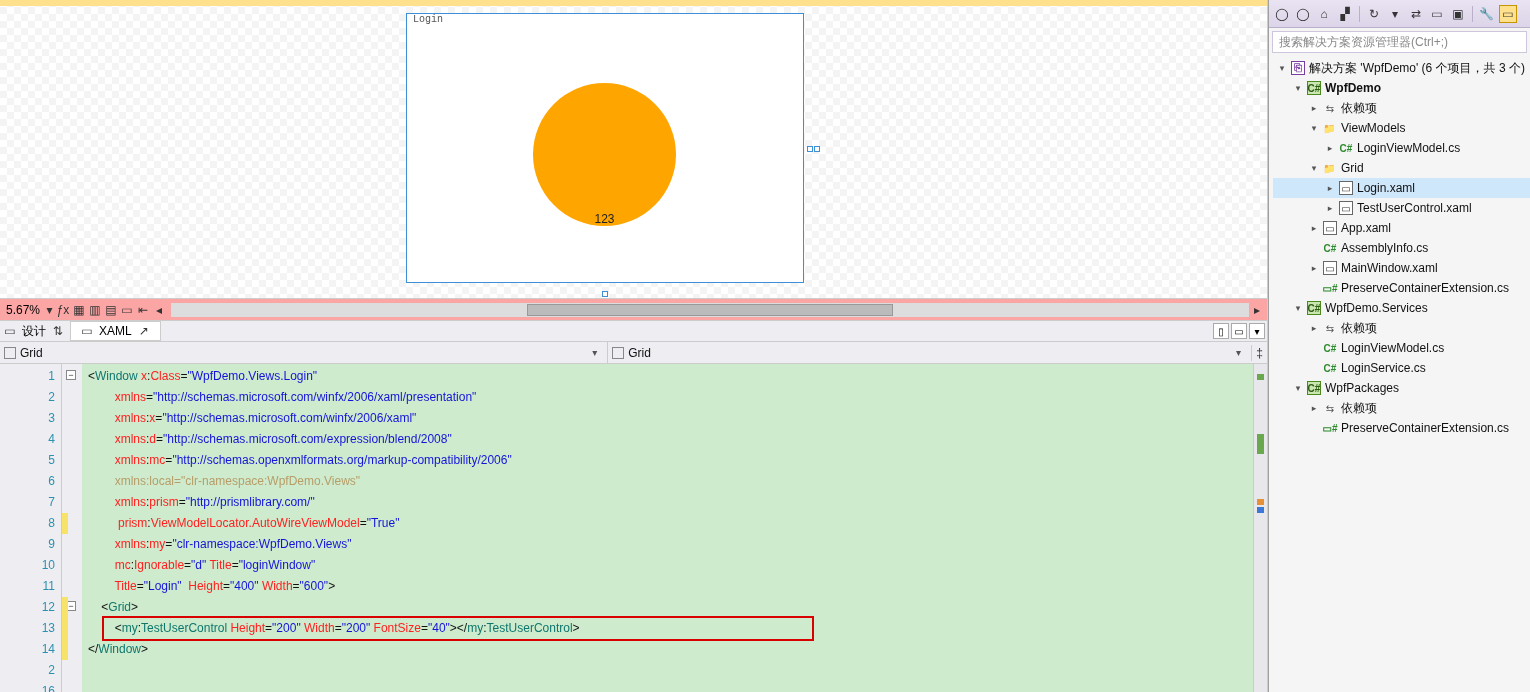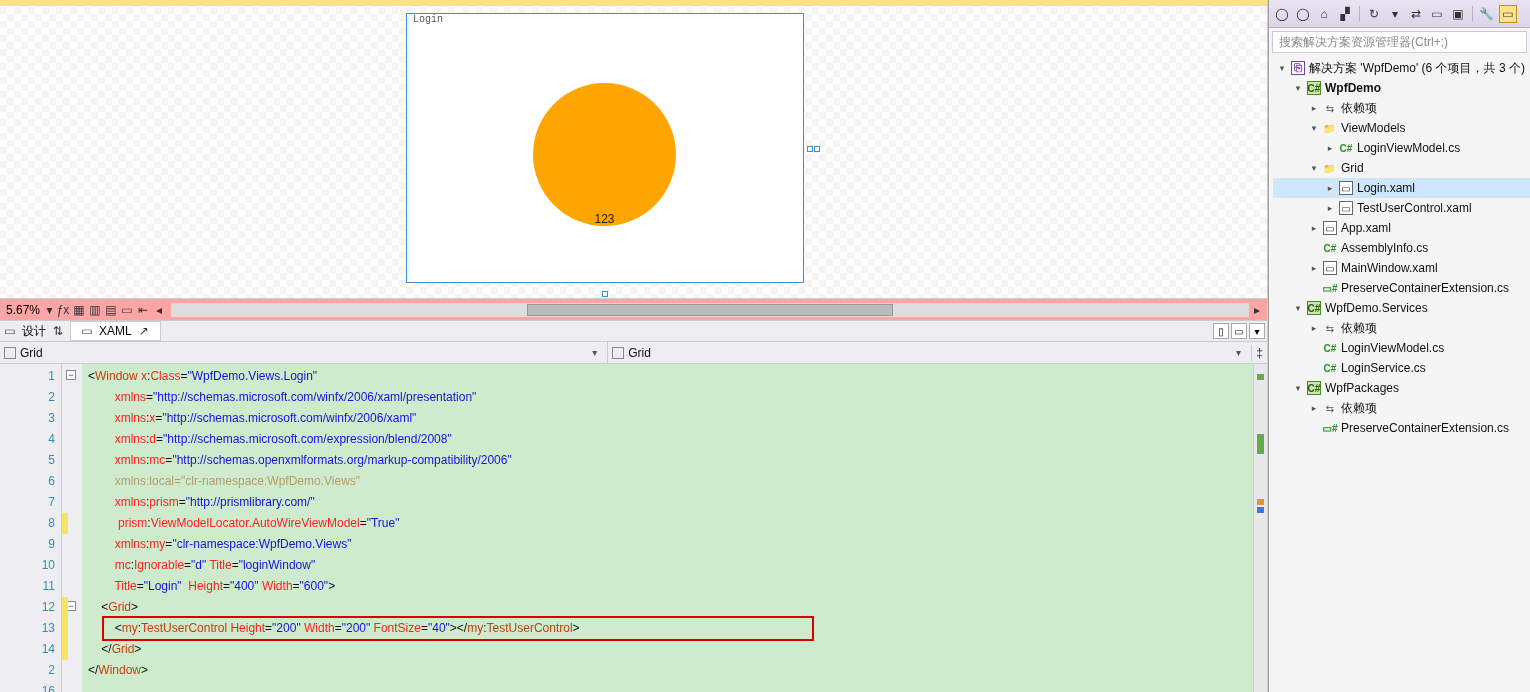--- a/index.html
+++ b/index.html
@@ -50,21 +50,21 @@
 .gutter-nums { width: 62px; background: #eeeef2; border-right: 1px solid #ccc; text-align: right; color: #2b91af; font-family: Consolas, monospace; font-size: 14px; padding: 2px 6px 0 0; line-height: 21px; }
 .gutter-marks { width: 20px; background: #eeeef2; position: relative; }
 .collapse-mark { position: absolute; left: 4px; width: 10px; height: 10px; border: 1px solid #888; background: #fff; font-size: 9px; line-height: 8px; text-align: center; color: #333; }
 .yellow-mark { position: absolute; left: 0; width: 6px; background: #f7e36a; }
 .code-lines { flex: 1; font-family: Consolas, monospace; font-size: 14px; padding: 2px 0 0 6px; line-height: 21px; position: relative; }
 .code-line { height: 21px; white-space: pre; }
 .red-box { position: absolute; border: 2px solid #d90000; pointer-events: none; }
 .overview { width: 14px; background: #e8e8ec; border-left: 1px solid #ccc; position: relative; }
 .ov-mark { position: absolute; left: 3px; right: 3px; height: 6px; }
 
-.c-tag { color: #c2410c; }
+.c-tag { color: #0f766e; }
 .c-attr { color: #ff2020; }
 .c-val { color: #1414d9; }
 .c-txt { color: #121212; }
 .c-dim { color: #b79d68; }
 
 
 .rt-toolbar { height: 28px; background: linear-gradient(#e9e3f2,#dcd4e8); border-bottom: 1px solid #b9b0ca; display: flex; align-items: center; gap: 3px; padding: 0 4px; }
 .rt-ico { width: 18px; height: 18px; display: flex; align-items: center; justify-content: center; color: #333; }
 .rt-sep { width: 1px; height: 16px; background: #b9b0ca; margin: 0 2px; }
 .rt-active { background: #ffe08c; border: 1px solid #c79500; }
@@ -184,21 +184,20 @@
           <div class="code-line"><span class="c-txt">        </span><span class="c-attr">xmlns</span><span class="c-txt">:</span><span class="c-attr">d</span><span class="c-txt">=</span><span class="c-val">"http://schemas.microsoft.com/expression/blend/2008"</span></div>
           <div class="code-line"><span class="c-txt">        </span><span class="c-attr">xmlns</span><span class="c-txt">:</span><span class="c-attr">mc</span><span class="c-txt">=</span><span class="c-val">"http://schemas.openxmlformats.org/markup-compatibility/2006"</span></div>
           <div class="code-line"><span class="c-txt">        </span><span class="c-dim">xmlns</span><span class="c-dim">:</span><span class="c-dim">local</span><span class="c-dim">=</span><span class="c-dim">"clr-namespace:WpfDemo.Views"</span></div>
           <div class="code-line"><span class="c-txt">        </span><span class="c-attr">xmlns</span><span class="c-txt">:</span><span class="c-attr">prism</span><span class="c-txt">=</span><span class="c-val">"http://prismlibrary.com/"</span></div>
           <div class="code-line"><span class="c-txt">         </span><span class="c-attr">prism</span><span class="c-txt">:</span><span class="c-attr">ViewModelLocator.AutoWireViewModel</span><span class="c-txt">=</span><span class="c-val">"True"</span></div>
           <div class="code-line"><span class="c-txt">        </span><span class="c-attr">xmlns</span><span class="c-txt">:</span><span class="c-attr">my</span><span class="c-txt">=</span><span class="c-val">"clr-namespace:WpfDemo.Views"</span></div>
           <div class="code-line"><span class="c-txt">        </span><span class="c-attr">mc</span><span class="c-txt">:</span><span class="c-attr">Ignorable</span><span class="c-txt">=</span><span class="c-val">"d"</span><span class="c-txt"> </span><span class="c-attr">Title</span><span class="c-txt">=</span><span class="c-val">"loginWindow"</span></div>
           <div class="code-line"><span class="c-txt">        </span><span class="c-attr">Title</span><span class="c-txt">=</span><span class="c-val">"Login"</span><span class="c-txt">  </span><span class="c-attr">Height</span><span class="c-txt">=</span><span class="c-val">"400"</span><span class="c-txt"> </span><span class="c-attr">Width</span><span class="c-txt">=</span><span class="c-val">"600"</span><span class="c-txt">&gt;</span></div>
           <div class="code-line"><span class="c-txt">    &lt;</span><span class="c-tag">Grid</span><span class="c-txt">&gt;</span></div>
           <div class="code-line"><span class="c-txt">        &lt;</span><span class="c-tag">my</span><span class="c-txt">:</span><span class="c-tag">TestUserControl</span><span class="c-txt"> </span><span class="c-attr">Height</span><span class="c-txt">=</span><span class="c-val">"200"</span><span class="c-txt"> </span><span class="c-attr">Width</span><span class="c-txt">=</span><span class="c-val">"200"</span><span class="c-txt"> </span><span class="c-attr">FontSize</span><span class="c-txt">=</span><span class="c-val">"40"</span><span class="c-txt">&gt;&lt;/</span><span class="c-tag">my</span><span class="c-txt">:</span><span class="c-tag">TestUserControl</span><span class="c-txt">&gt;</span></div>
-          <div class="code-line"><span class="c-txt">    &lt;/</span><span class="c-tag">Grid</span><span class="c-txt">&gt;</span></div>
           <div class="code-line"><span class="c-txt">&lt;/</span><span class="c-tag">Window</span><span class="c-txt">&gt;</span></div>
           <div class="code-line"></div>
           <div class="red-box" style="left: 20px; top: 252px; width: 712px; height: 25px;"></div>
         </div>
       <div class="overview">
         <div class="ov-mark" style="top:10px;background:#6aa84f"></div>
         <div class="ov-mark" style="top:70px;background:#6aa84f;height:20px"></div>
         <div class="ov-mark" style="top:135px;background:#e69138"></div>
         <div class="ov-mark" style="top:143px;background:#3c78d8"></div>
       </div>

